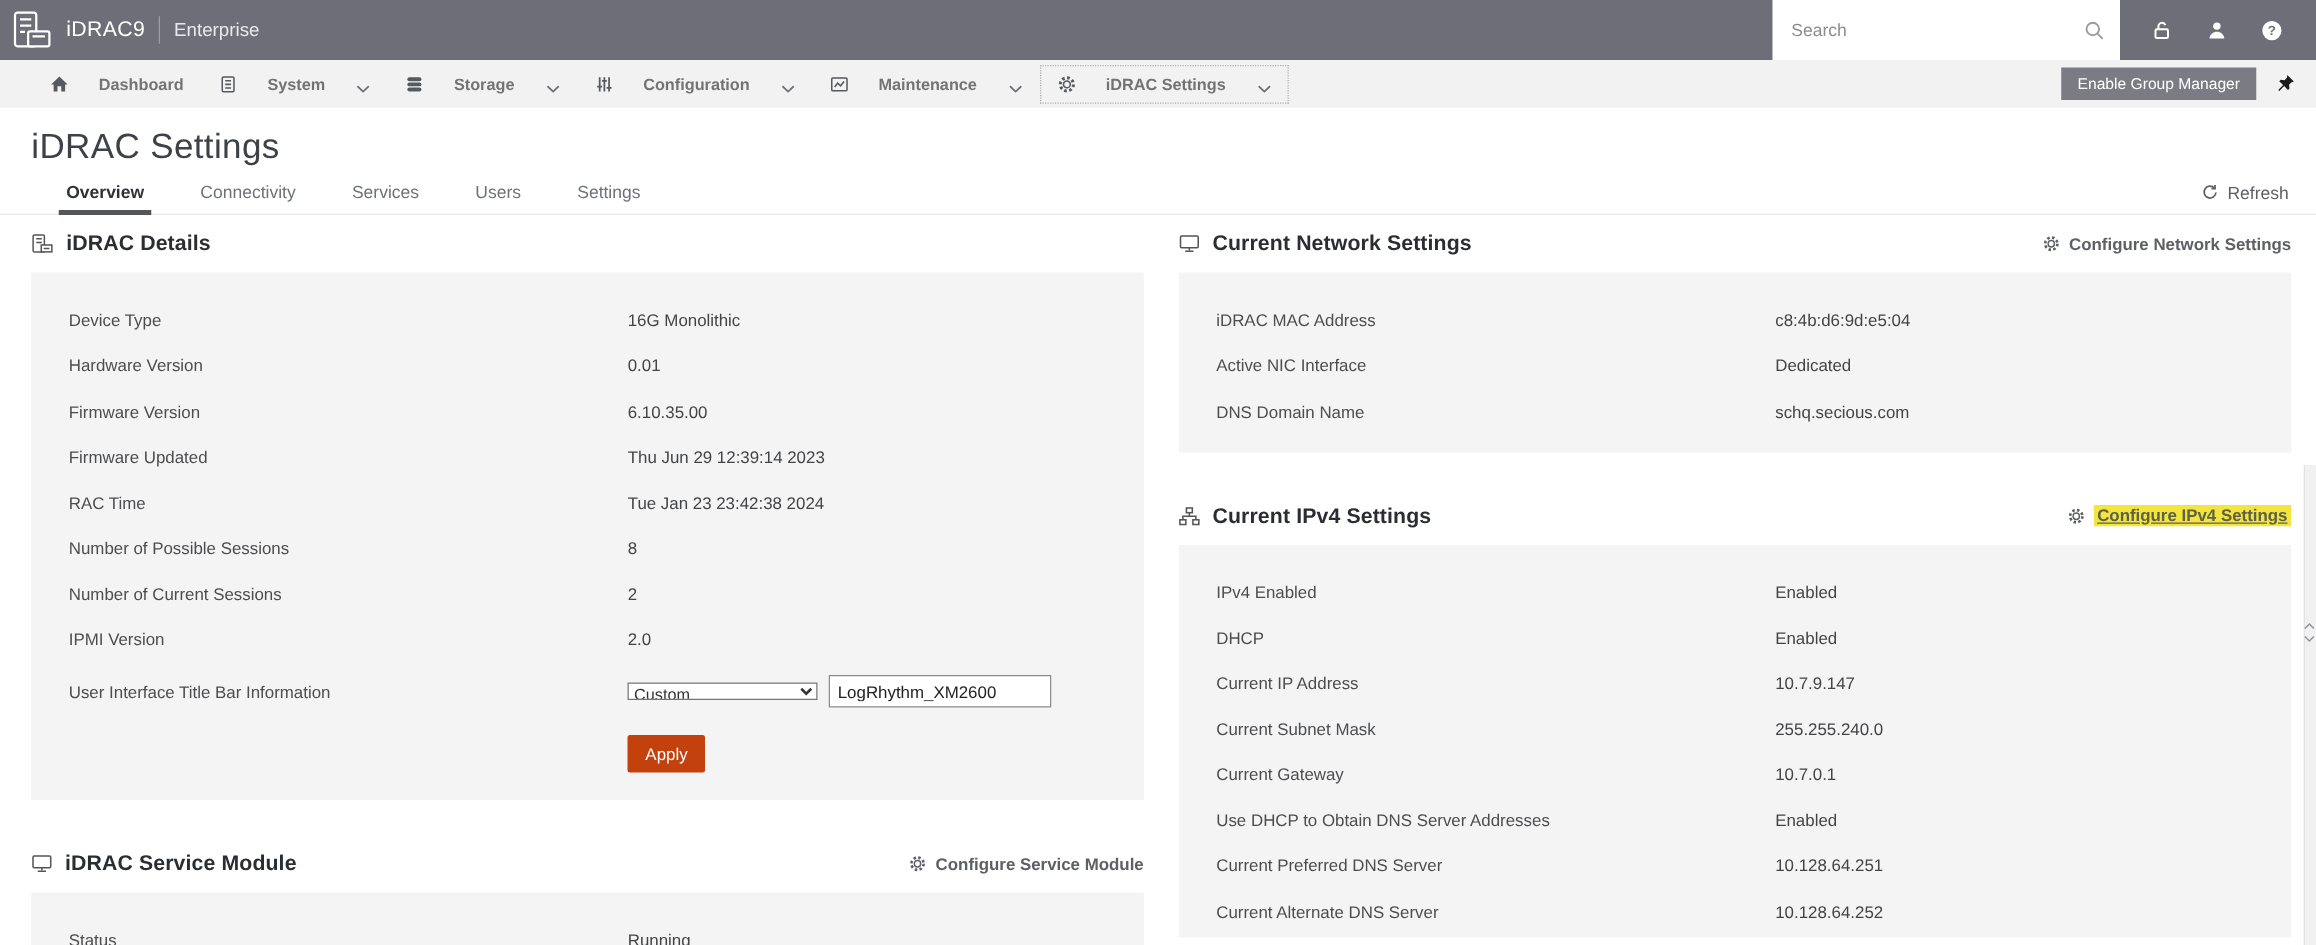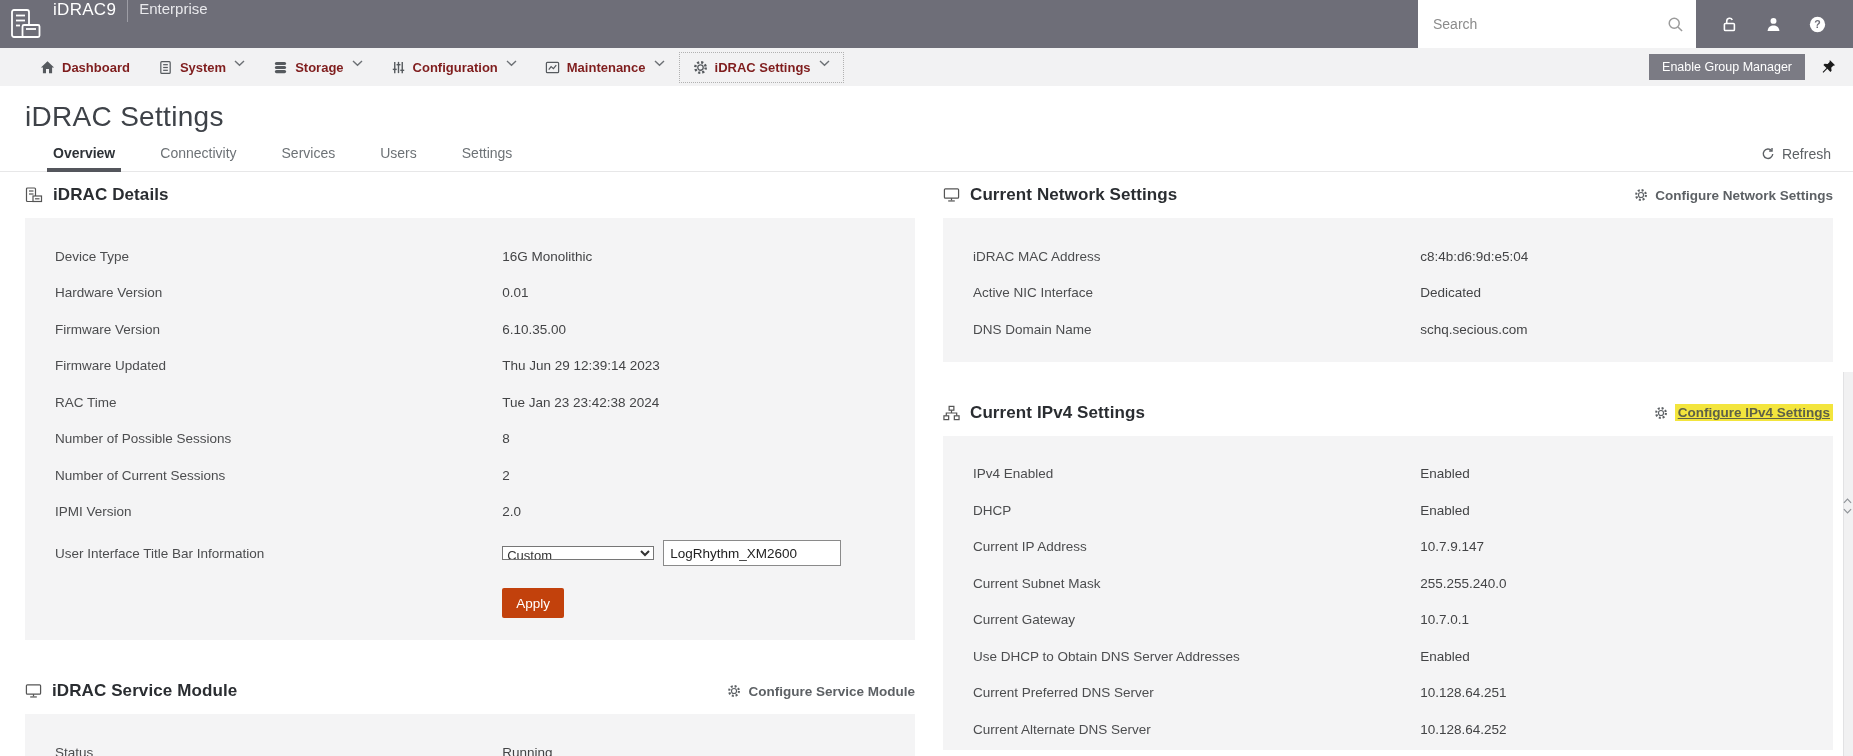--- a/index.html
+++ b/index.html
@@ -1,34 +1,34 @@
 <!DOCTYPE html>
 <html><head>
 <meta charset="utf-8">
 <style>
   * { margin:0; padding:0; box-sizing:border-box; }
   html,body { background:#fff; }
   body { font-family:"Liberation Sans", sans-serif; }
   .screen { position:relative; width:1853px; height:756px; overflow:hidden; background:#fff; }
 
   
-  .header { height:48px; background:#6e6e78; display:flex; }
+  .header { height:48px; background:#6e6e78; display:flex; align-items:center; }
   .logo { margin:0 10px 0 9px; display:flex; align-items:center; }
   .brand { color:#fff; font-size:17px; font-weight:400; letter-spacing:.3px; }
   .brand-divider { width:1px; height:22px; background:#9d9da5; margin:0 11px; }
   .edition { color:#e9e9ec; font-size:15px; font-weight:300; }
   .search-box { margin-left:auto; width:278px; height:48px; background:#fff; display:flex; align-items:center; padding:0 12px 0 15px; }
   .search-box input { border:none; outline:none; flex:1; font-size:14px; color:#ec4899; font-family:"Liberation Sans",sans-serif; }
   .search-box input::placeholder { color:#8b8b8b; }
   .hdr-icons { display:flex; align-items:center; gap:27px; padding:0 27px 0 25px; }
   .hdr-icons .hicon { display:flex; cursor:pointer; }
 
   
   .navbar { height:38px; background:#f2f2f3; display:flex; align-items:center; padding-left:26px; }
-  .nav-item { display:flex; align-items:flex-start; gap:7px; font-size:13px; font-weight:700; color:#7f1d1d; padding:7px 13px; border:1px dotted transparent; cursor:pointer; white-space:nowrap; }
+  .nav-item { display:flex; align-items:flex-end; gap:24px; font-size:13px; font-weight:700; color:#737373; padding:7px 13px; border:1px dotted transparent; cursor:pointer; white-space:nowrap; }
   .nav-item.active { border-color:#b1b1b1; }
   .nav-item .chev { display:flex; margin-left:1px; color:#6d7175; }
   .nav-right { margin-left:auto; display:flex; align-items:center; gap:15px; padding-right:17px; }
   .gm-btn { background:#7b7b84; color:#fff; border:none; font-size:12.5px; font-family:"Liberation Sans",sans-serif; padding:6px 13px; cursor:pointer; }
   .pin { display:flex; cursor:pointer; }
 
   
   .page-title { margin:15px 0 0 25px; font-size:28px; font-weight:300; color:#3e4248; letter-spacing:.3px; }
   .tabsbar { margin-top:12px; display:flex; align-items:flex-end; padding:0 22px 0 34px; border-bottom:1px solid #e7e7e8; }
   .tab { margin-right:39px; padding:0 3px 10px; font-size:14px; color:#6d7276; cursor:pointer; position:relative; white-space:nowrap; }

